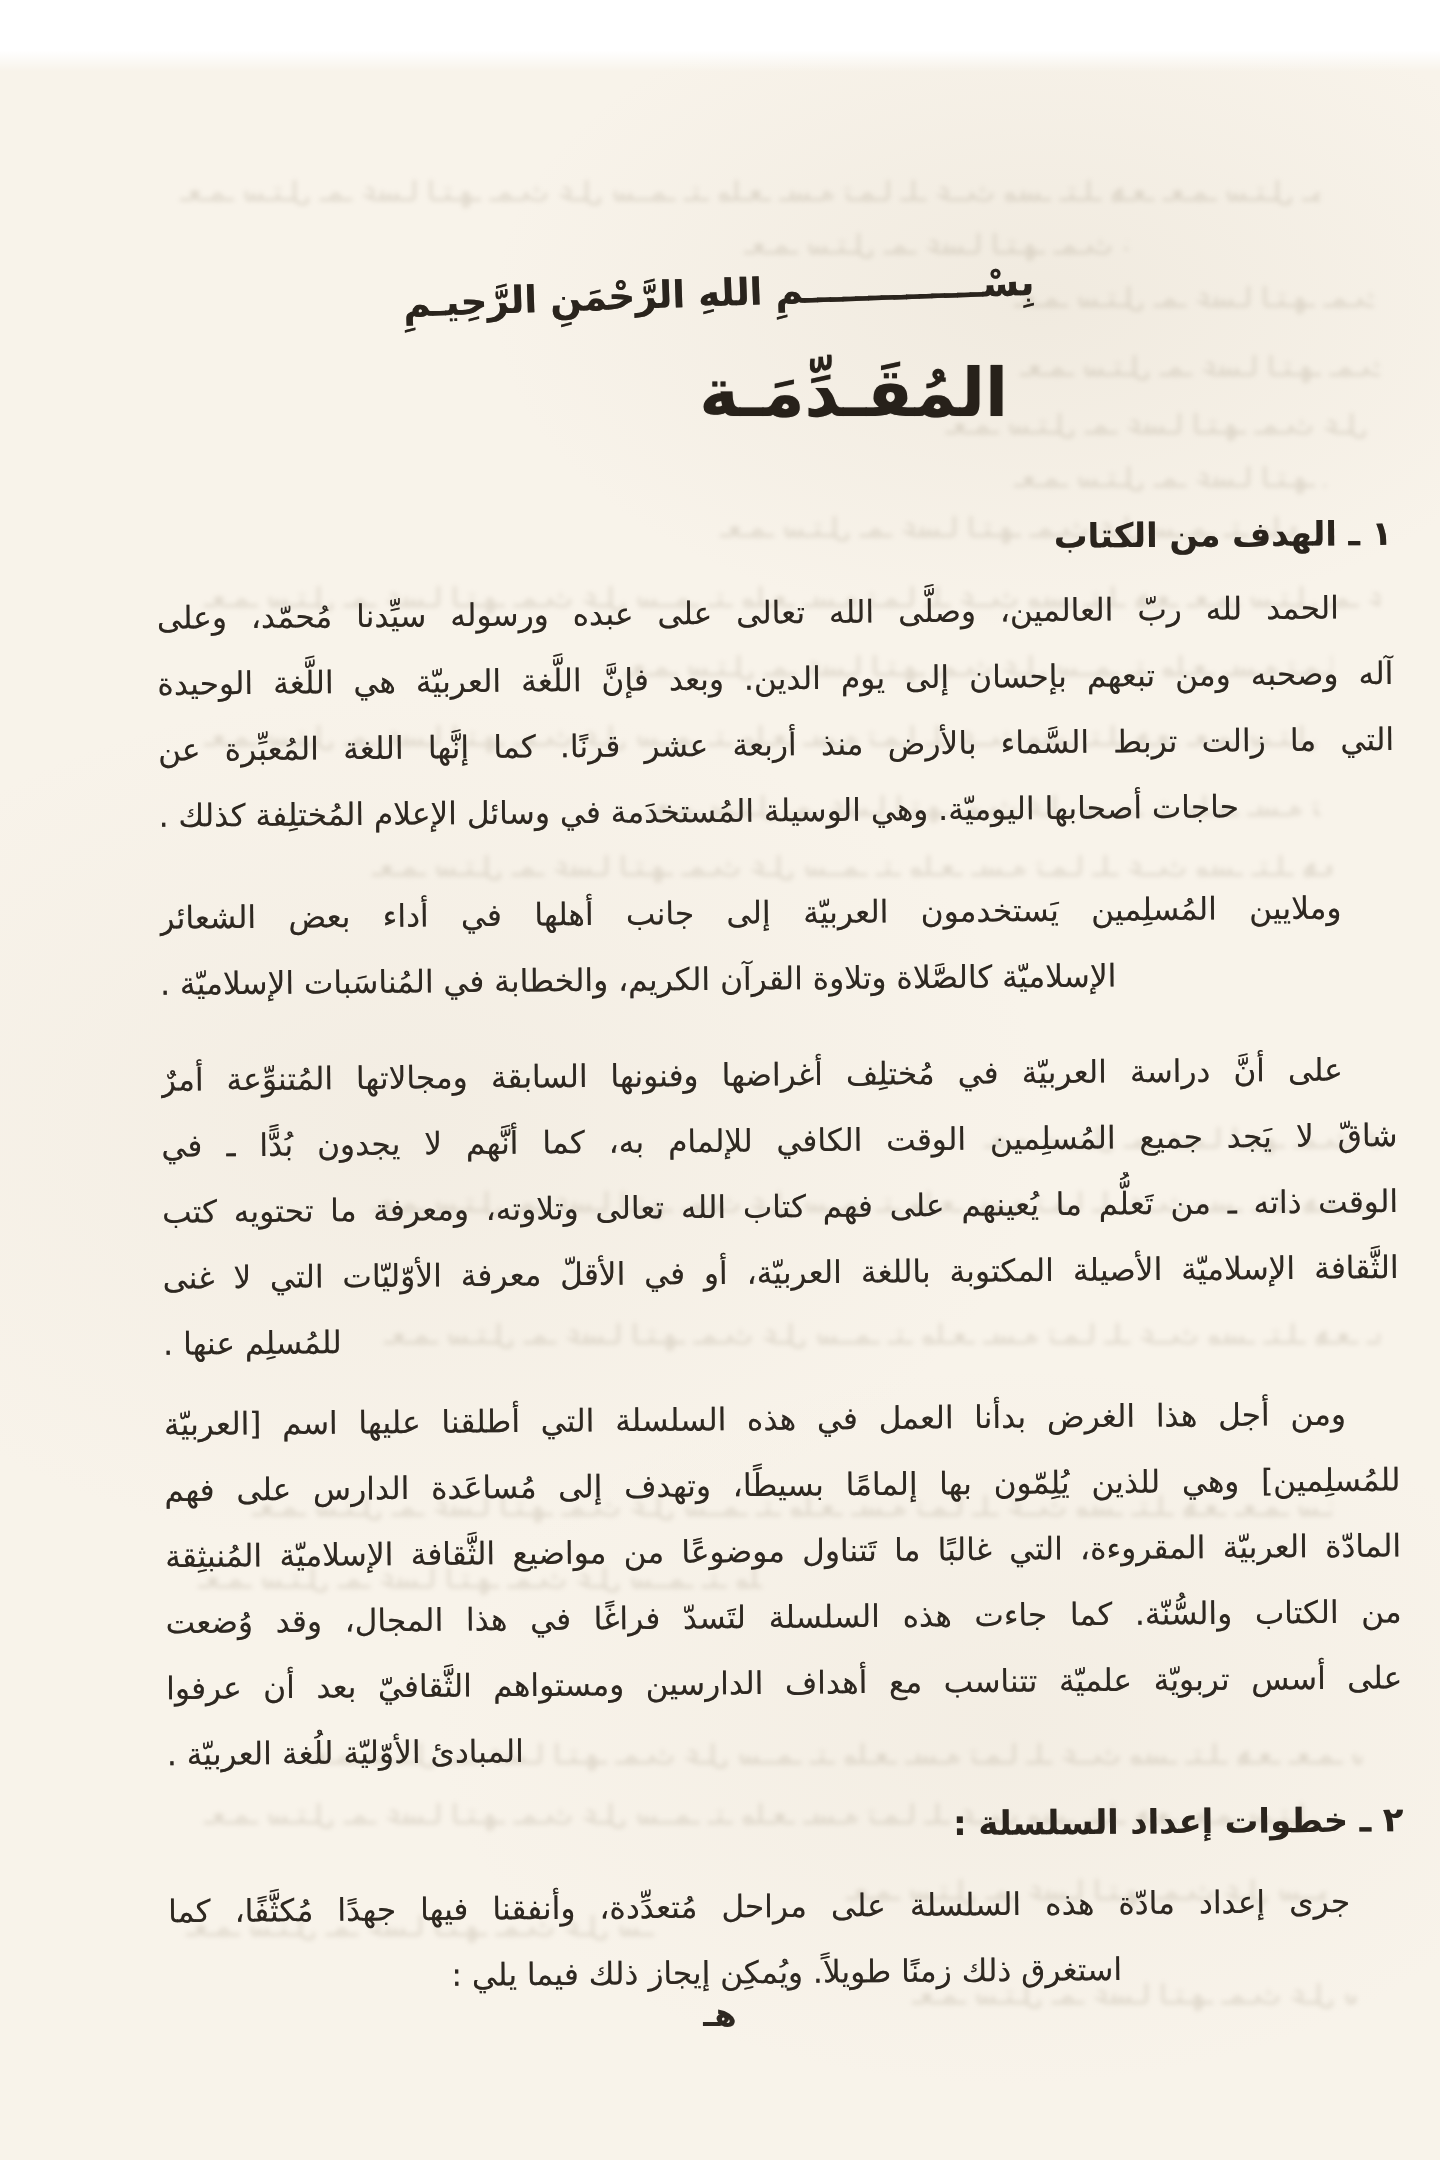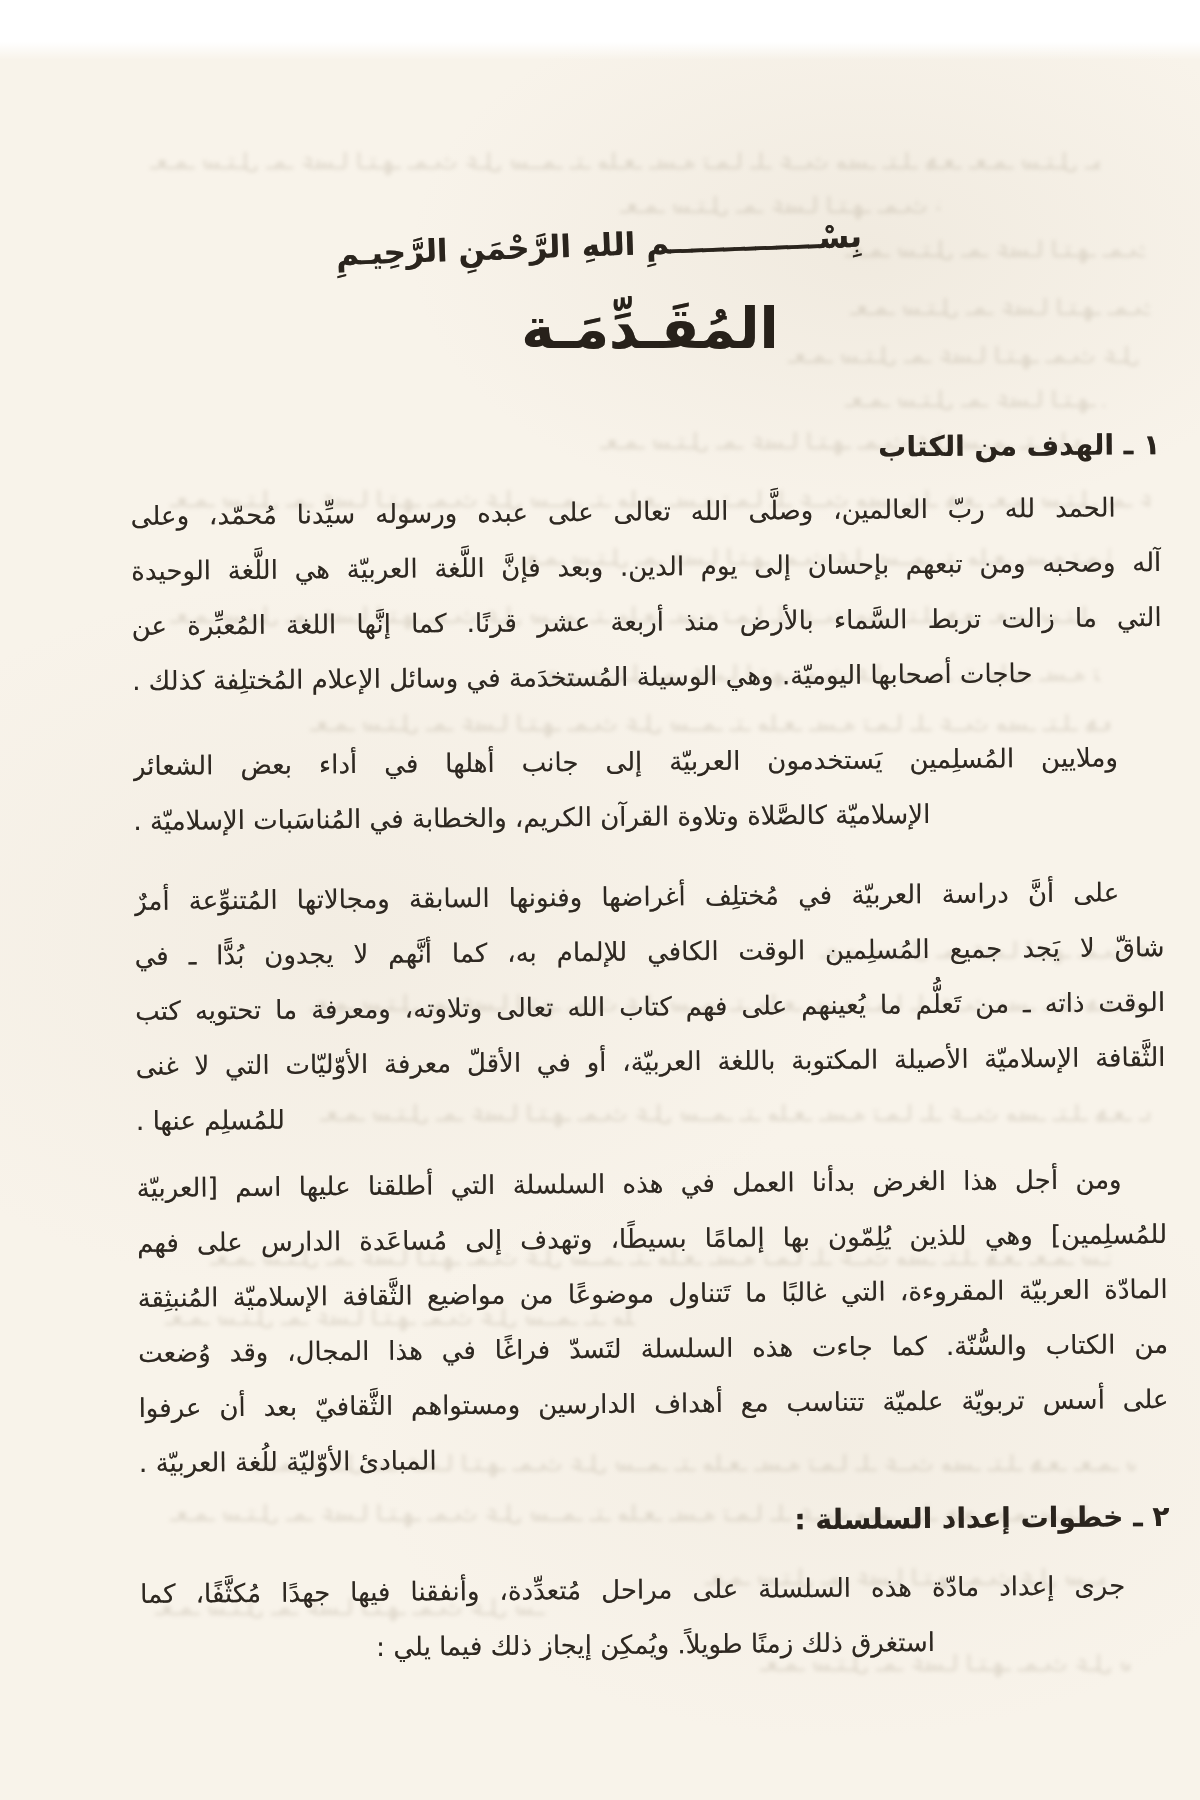--- a/index.html
+++ b/index.html
@@ -32,21 +32,21 @@
   }
   .basmala{
     position:absolute;top:226px;left:382px;width:480px;
     text-align:center;font-size:31px;font-weight:bold;color:#2a241d;
     transform:rotate(-2deg);
     direction:rtl;white-space:nowrap;
     text-shadow:0 0 .5px rgba(42,36,29,.6);
   }
   .kitab-title{
     position:absolute;top:296px;left:460px;width:380px;
-    text-align:center;font-size:56px;font-weight:bold;color:#27211a;
+    font-size:56px;font-weight:bold;color:#27211a;
     direction:rtl;
     text-shadow:0 0 .6px rgba(39,33,26,.55);
   }
   .content{
     position:absolute;top:424px;left:130px;width:1030px;
     direction:rtl;
     transform:rotate(-0.5deg);
     transform-origin:top right;
     text-shadow:0 0 .4px rgba(44,38,32,.5);
   }
@@ -145,14 +145,15 @@
 
     <div class="sec sec2">٢ ـ خطوات إعداد السلسلة :</div>
 
     <div class="para p5">
       <div class="ln fi">جرى إعداد مادّة هذه السلسلة على مراحل مُتعدِّدة، وأنفقنا فيها جهدًا مُكثَّفًا، كما</div>
       <div class="ln cenl">استغرق ذلك زمنًا طويلاً. ويُمكِن إيجاز ذلك فيما يلي :</div>
     </div>
 
   </div>
 
+  <div class="footer">هـ</div>
 
 </div>
 
 </body></html>

